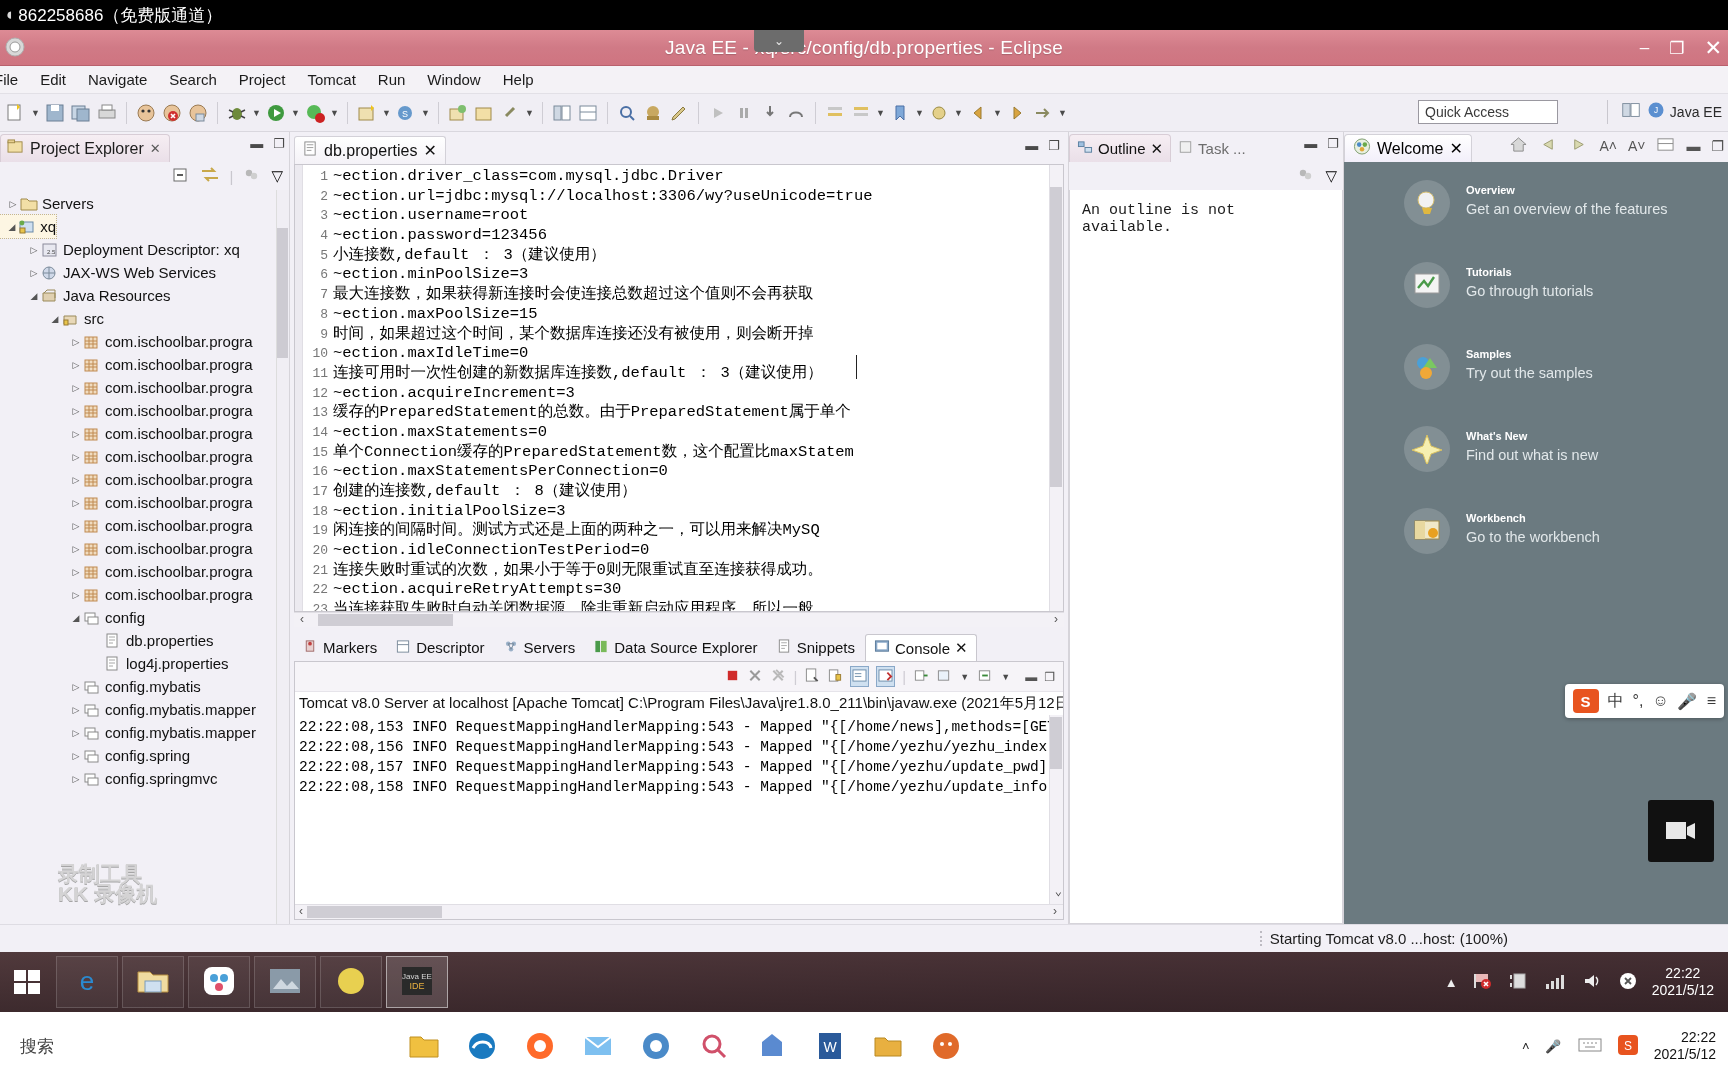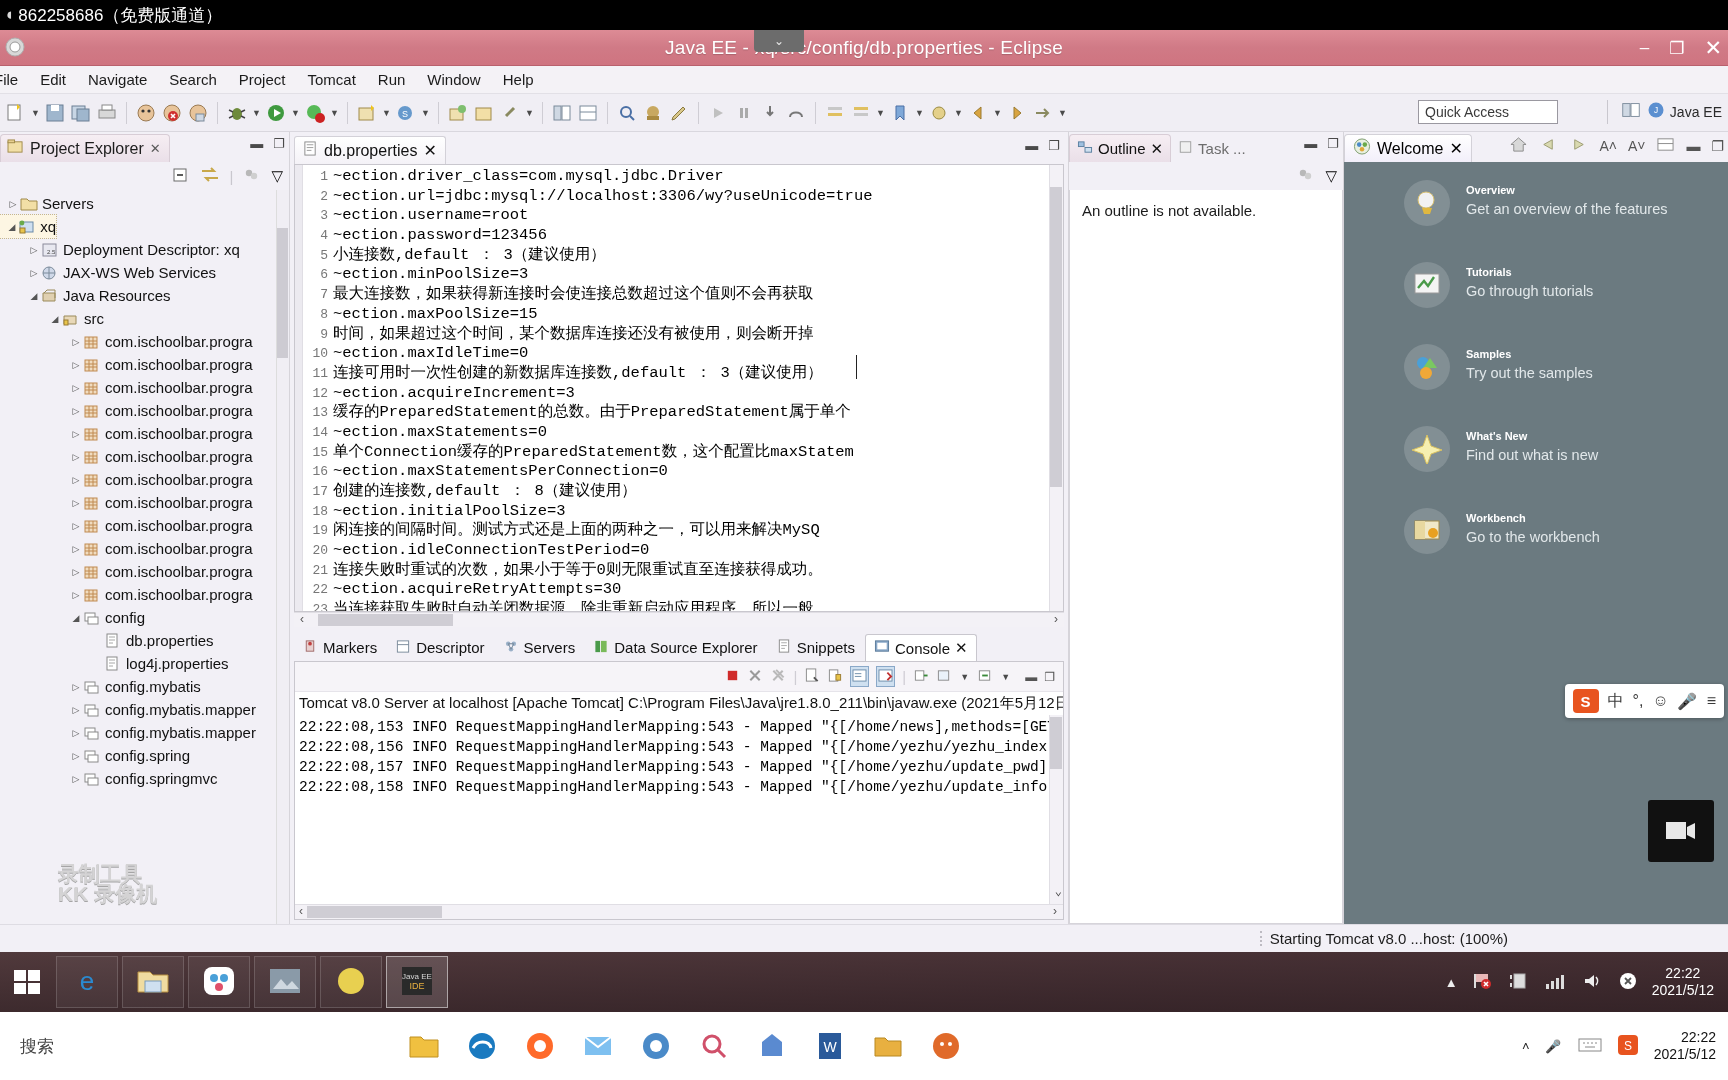--- a/index.html
+++ b/index.html
@@ -136,21 +136,21 @@
   .cons-vthumb{position:absolute;right:1px;top:2px;width:12px;height:52px;background:#cfcdd4;}
   .cons-hscroll{height:15px;background:#f3f1f6;border-top:1px solid #e0dee4;position:relative;}
   .cons-hthumb{position:absolute;left:12px;top:1px;width:135px;height:12px;background:#cfcdd4;}
   
   .outline-col{ width:275px; border-left:1px solid #d6d4da; display:flex;flex-direction:column;}
   .outline-tabs{ height:30px; display:flex; align-items:flex-end; position:relative;}
   .o-tab{ height:28px;display:flex;align-items:center;gap:5px;padding:0 7px;font-size:15px;color:#111;
           border:1px solid #d8cdd6;border-bottom:none;border-radius:4px 4px 0 0;
           background:linear-gradient(180deg,#f6eef3 0%,#eadfe8 100%);}
   .o-tab.dim{ background:none;border:none;color:#6d6d6d;}
-  .outline-body{flex:1;background:#fff;border:1px solid #d6d4da;border-top:none;padding:12px;}
+  .outline-body{flex:1;background:#fff;border:1px solid #d6d4da;border-top:none;padding:12px;font-family:Liberation Mono, monospace;}
   .outline-msg{font-size:15px;color:#1b1b1b;}
   .welcome-col{ width:385px; border-left:1px solid #d6d4da; display:flex;flex-direction:column; background:#f2f0f6;}
   .wel-tabs{height:30px;display:flex;align-items:flex-end;position:relative;}
   .wel-tab{height:28px;display:flex;align-items:center;gap:6px;padding:0 8px;font-size:16px;
            background:linear-gradient(180deg,#ffffff 0%,#f2effa 100%);
            border:1px solid #d3d1d8;border-bottom:none;border-radius:4px 4px 0 0;}
   .wel-btns{position:absolute;right:4px;top:4px;display:flex;gap:11px;color:#555;font-size:14px;align-items:center;}
   .wel-body{flex:1;background:#6b7a80;margin:0 0 0 0;position:relative;overflow:hidden;}
   .wel-item{display:flex;align-items:flex-start;gap:16px;padding:18px 14px 18px 60px;}
   .wel-ico{width:46px;height:46px;border-radius:50%;background:rgba(255,255,255,.16);

